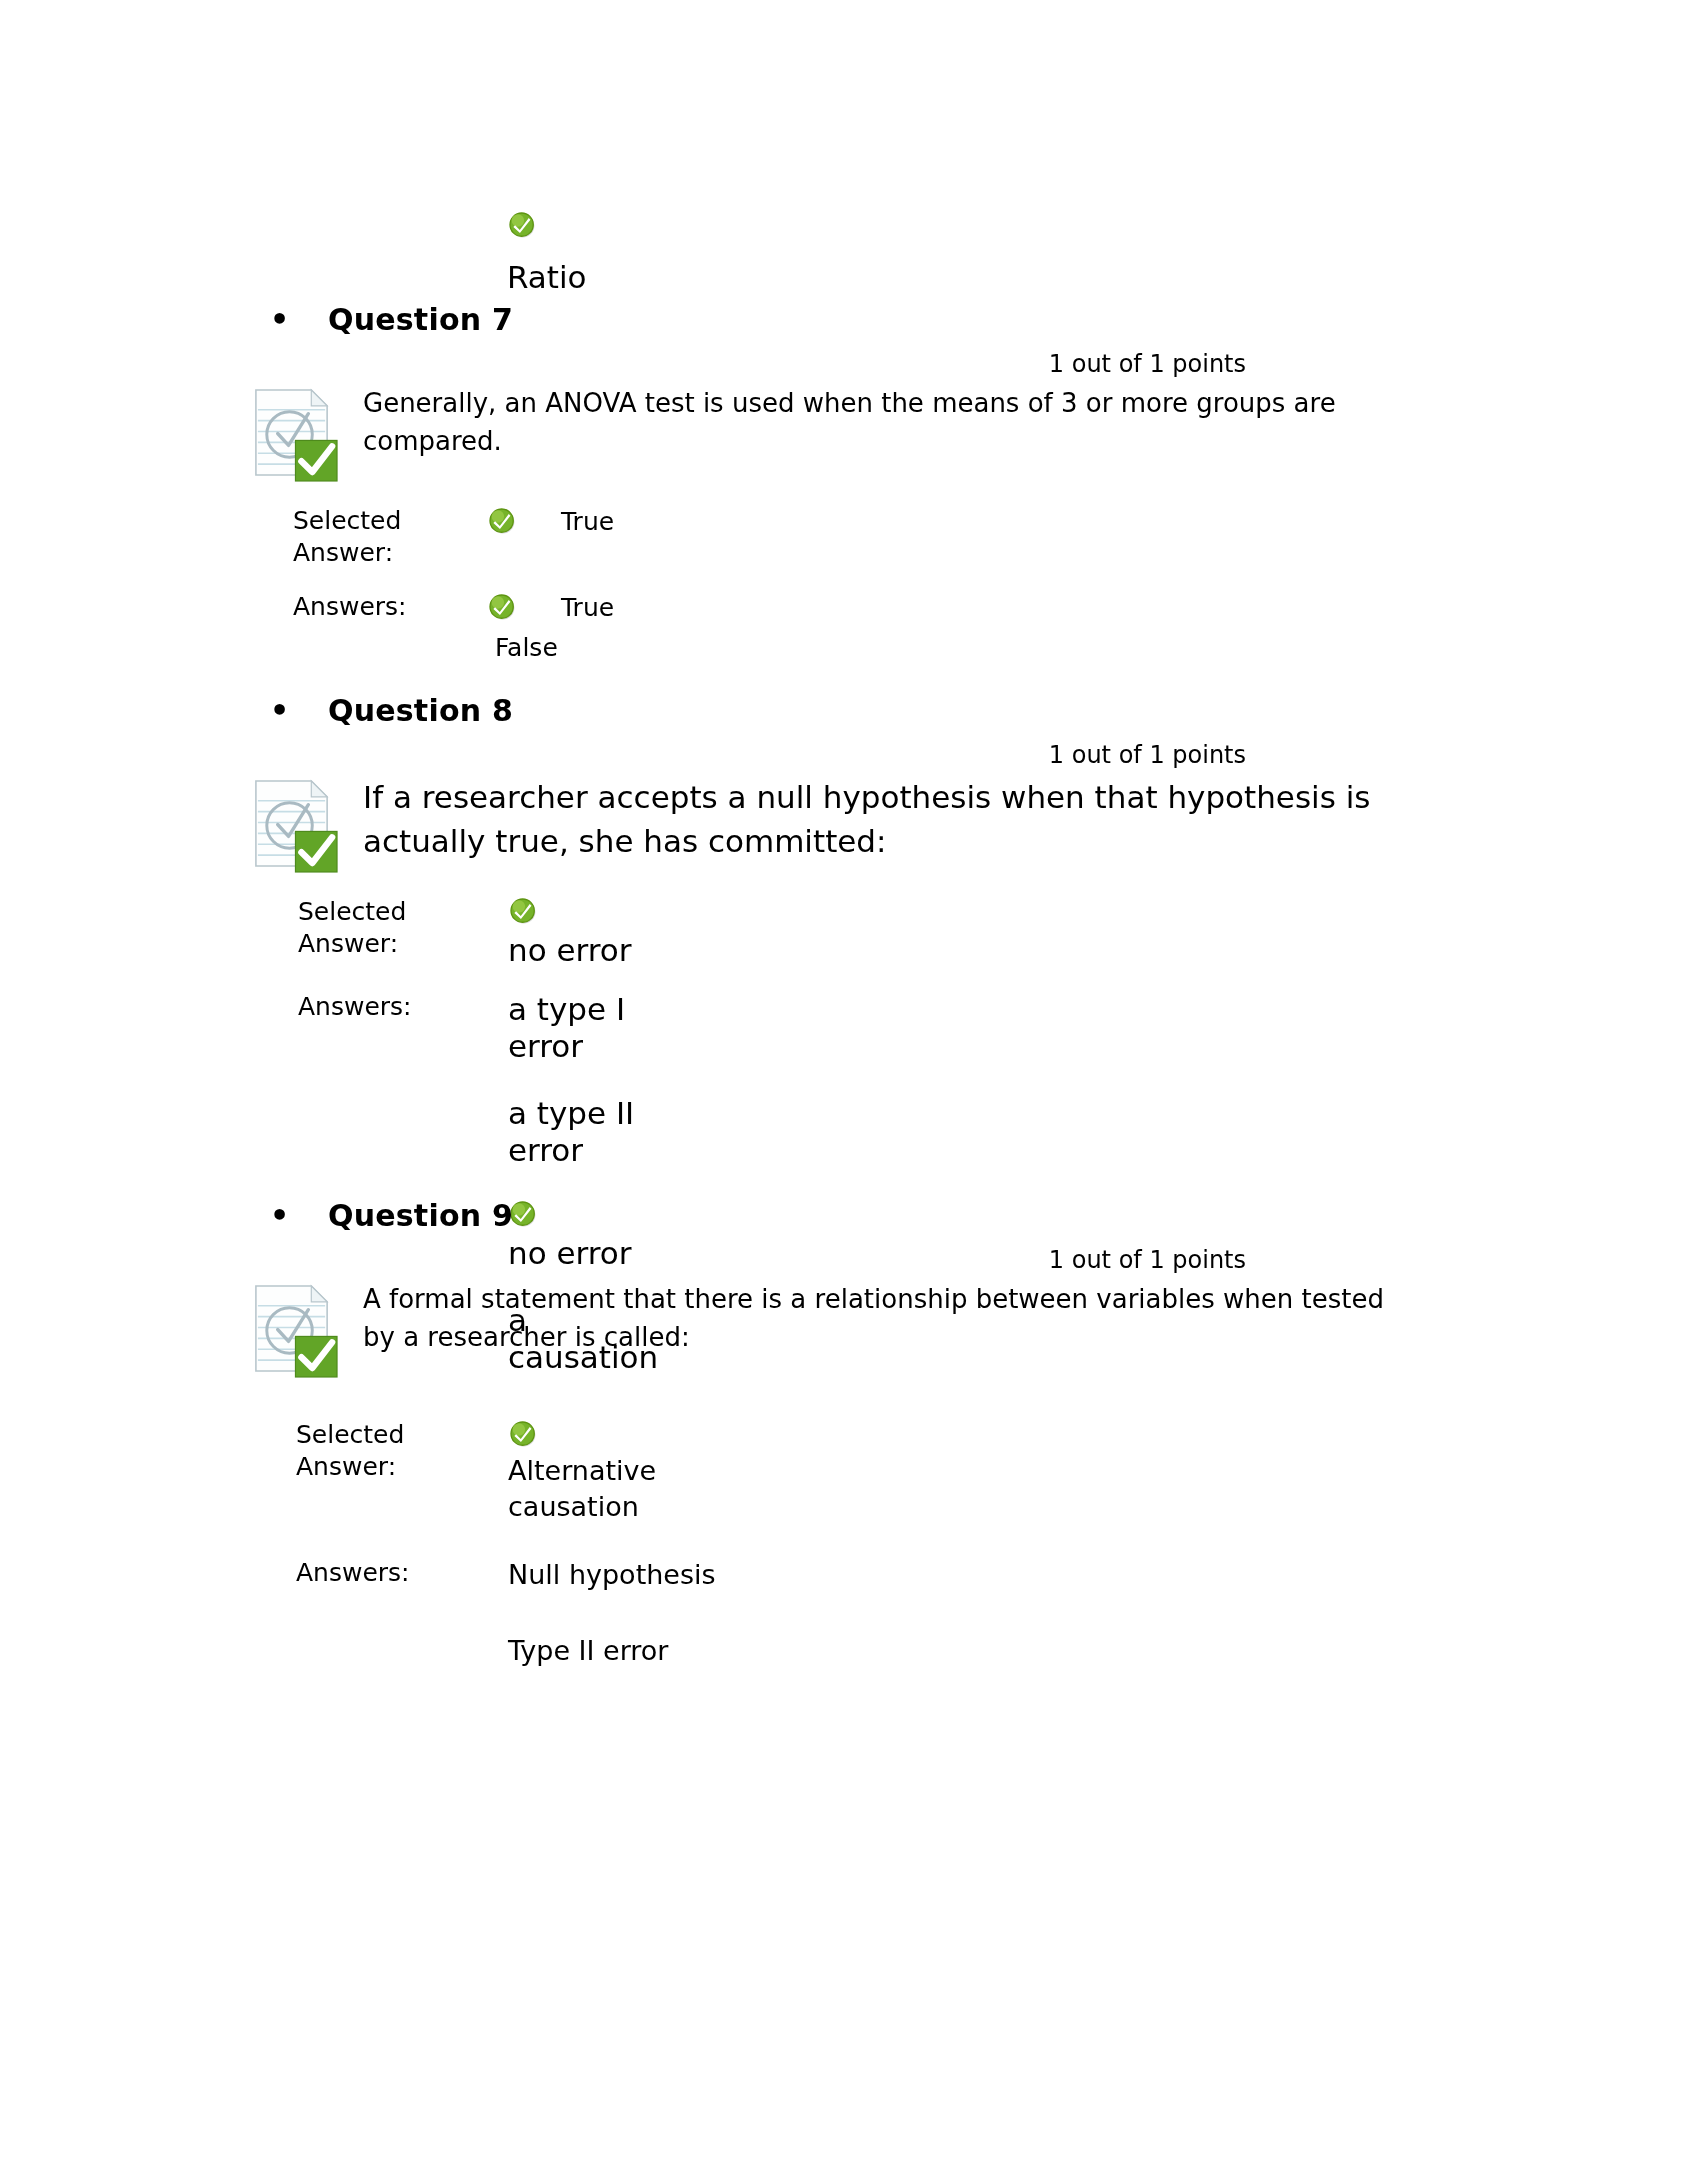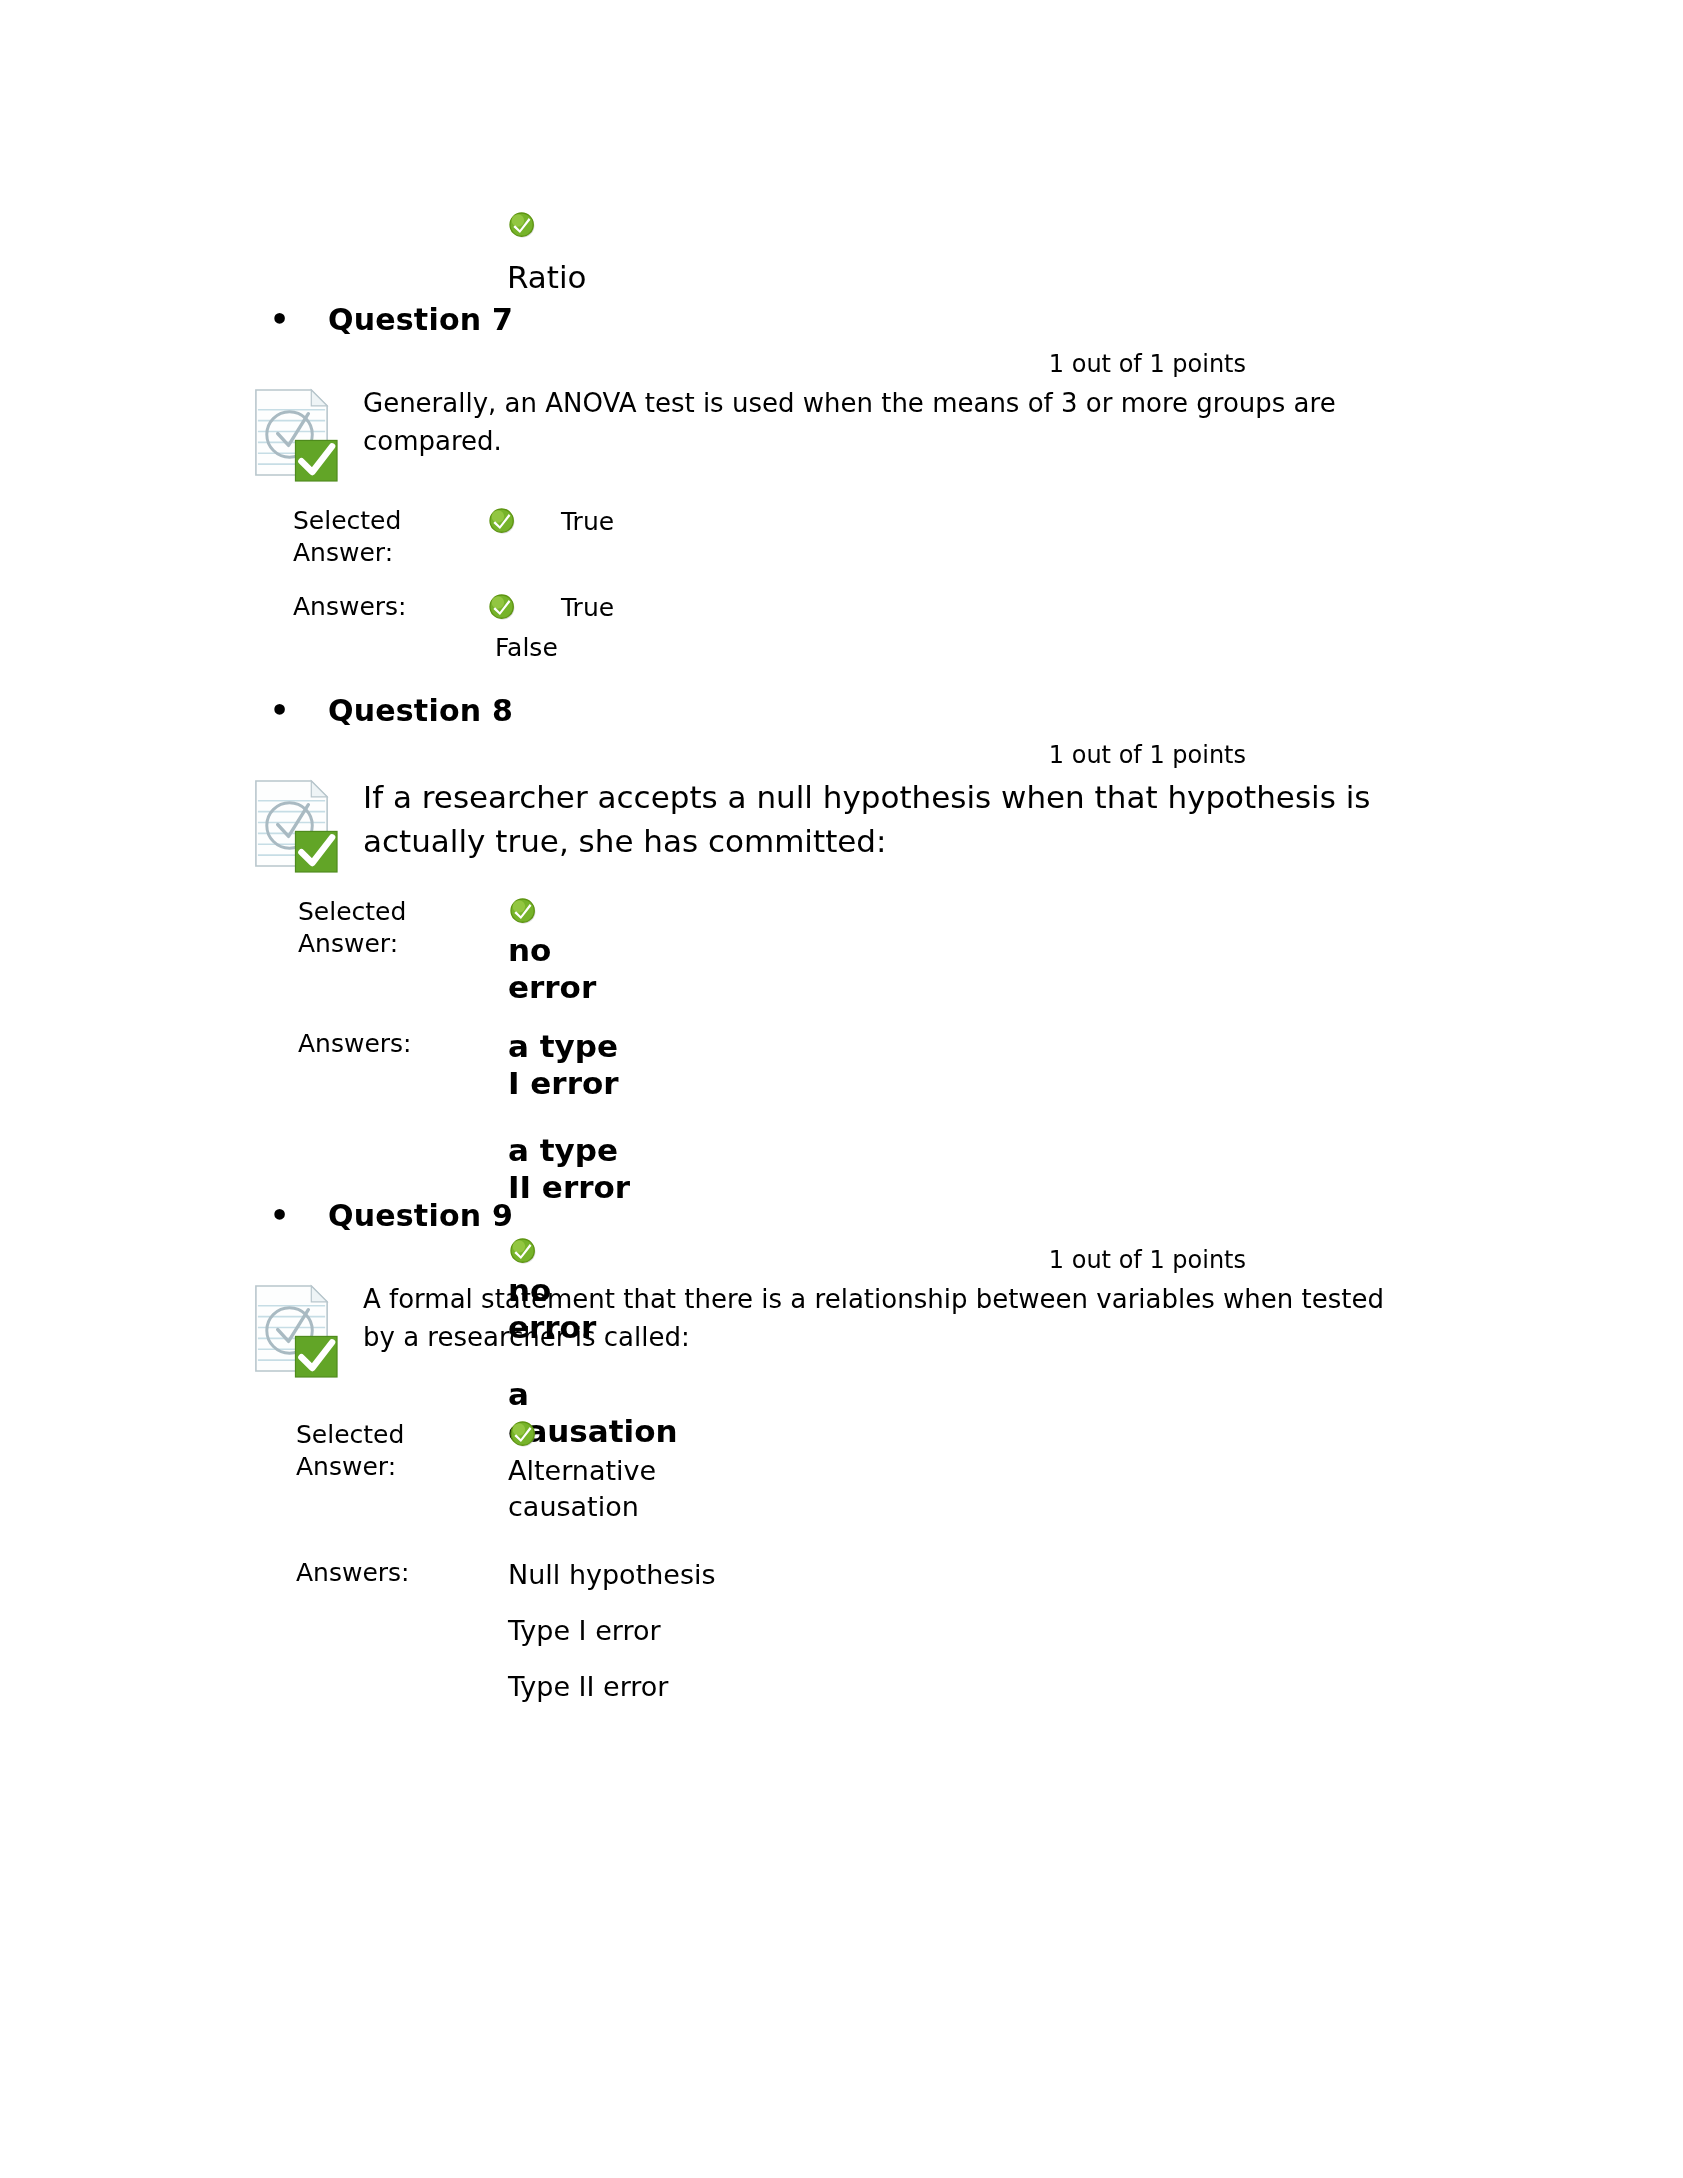--- a/index.html
+++ b/index.html
@@ -119,21 +119,21 @@
   .optline.big {
     font-size: 31px;
     line-height: 37px;
   }
   .opt-inline {
     display: flex;
     align-items: flex-start;
   }
   .opt-inline .chk { margin-top: 1px; }
   .opt-narrow { width: 57px; }
-  .opt-narrow-lg { width: 129px; font-weight: bold; }
+  .opt-narrow-lg { width: 129px; }
   .spacer-sm { height: 20px; }
   .spacer-md { height: 30px; }
 
   #q7 { position: absolute; left: 248px; top: 302px; width: 1218px; }
   #q7 .ansblock { margin-left: 45px; margin-top: 22px; }
   #q7 .ansrow .lbl { flex-basis: 194px; }
 
   #q8 { position: absolute; left: 248px; top: 693px; width: 1218px; }
   #q8 .ansblock { margin-left: 50px; margin-top: 22px; }
   #q8 .ansrow .lbl { flex-basis: 210px; }
@@ -358,21 +358,20 @@
             <div class="optline" style="margin-top:4px; width:198px;">Alternative causation</div>
           </div>
         </div>
       </div>
 
       <div class="ansrow" style="margin-top:32px;">
         <div class="lbl">Answers:</div>
         <div class="vals">
           <div class="optline">Null hypothesis</div>
           <div class="spacer-sm"></div>
-          <div class="optline">Type I error</div>
           <div class="spacer-sm"></div>
           <div class="optline">Type II error</div>
         </div>
       </div>
     </div>
   </div>
 
 </div>
 
 

